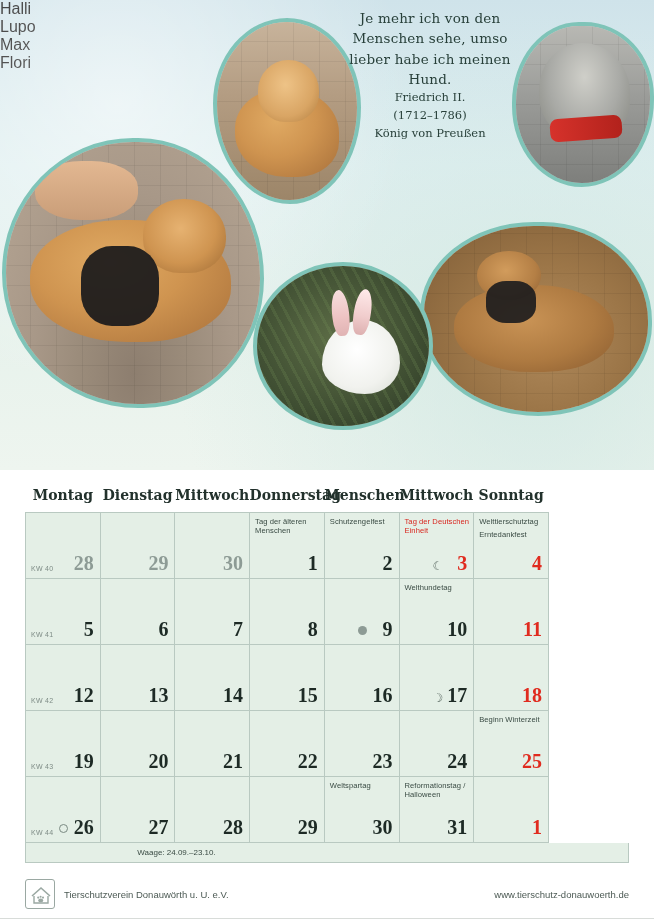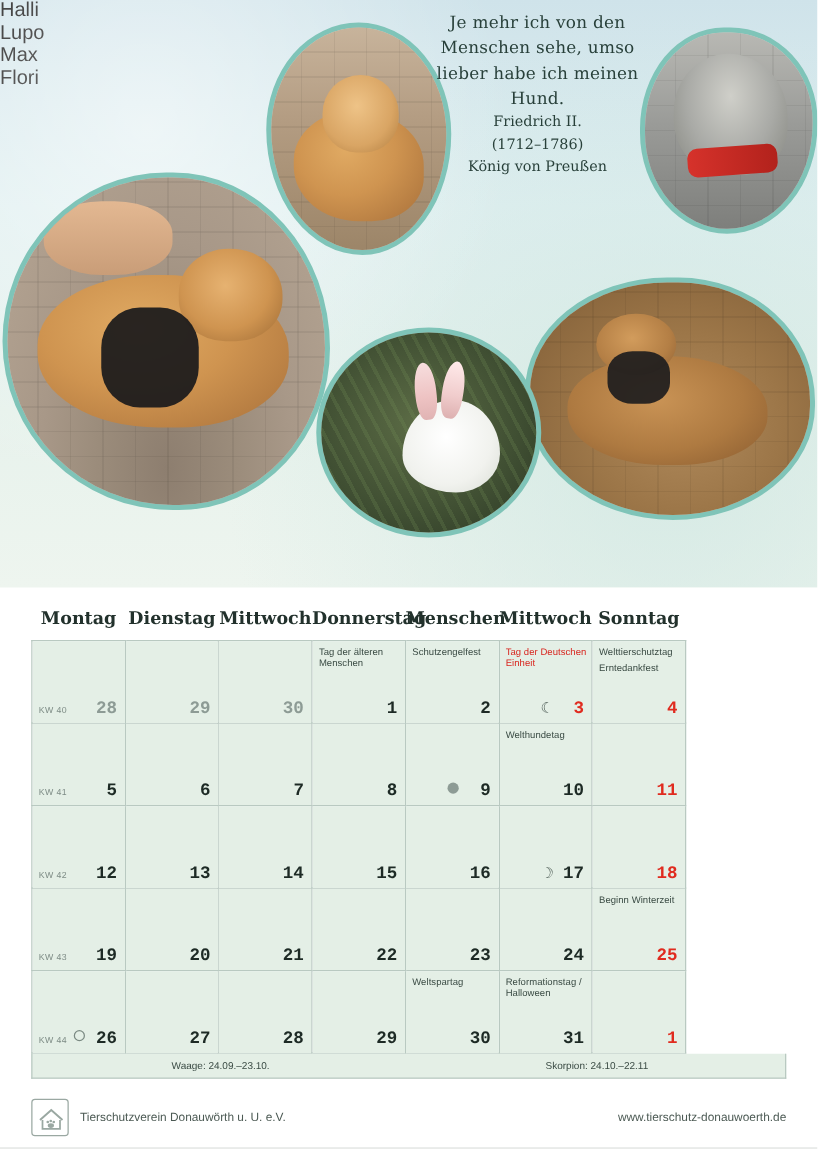--- a/index.html
+++ b/index.html
@@ -192,22 +192,22 @@
     font-size: 7.6px;
     line-height: 1.25;
     color:#3a4b44;
     padding: 4px 4px 0 5px;
     letter-spacing: .05px;
   }
   .ev.red { color:#d8261f; }
   .daynum {
     position:absolute;
     right: 6px; bottom: 3px;
-    font-family:Liberation Mono, monospace;
-    font-size: 14px;
+    font-family:Liberation Serif, serif;
+    font-size: 20px;
     font-weight: 700;
     color:#1d2a25;
   }
   .daynum.grey { color:#8d9b95; }
   .daynum.red { color:#e02b1f; }
   .kw {
     position:absolute;
     left: 5px; bottom: 6px;
     font-size: 7px;
     color:#7e8c86;
@@ -489,21 +489,20 @@
           </td>
           <td>
             <span class="daynum red">1</span>
           </td>
         </tr>
       </tbody>
   </table>
 
   <div class="zodiac">
     <span class="z-left">Waage: 24.09.–23.10.</span>
-    <span class="z-right">Skorpion: 24.10.–22.11</span>
   </div>
 </div>
 
 <div class="footer">
   <div class="foot-inner">
     <div class="foot-left">
       <div class="logo-box">
         <svg width="24" height="22" viewBox="0 0 24 22" aria-hidden="true">
           <path d="M3 12 L12 4 L21 12" fill="none" stroke="#9aa8a2" stroke-width="1.6"></path>
           <path d="M5 12 L5 19 L19 19 L19 12" fill="none" stroke="#9aa8a2" stroke-width="1.4"></path>

